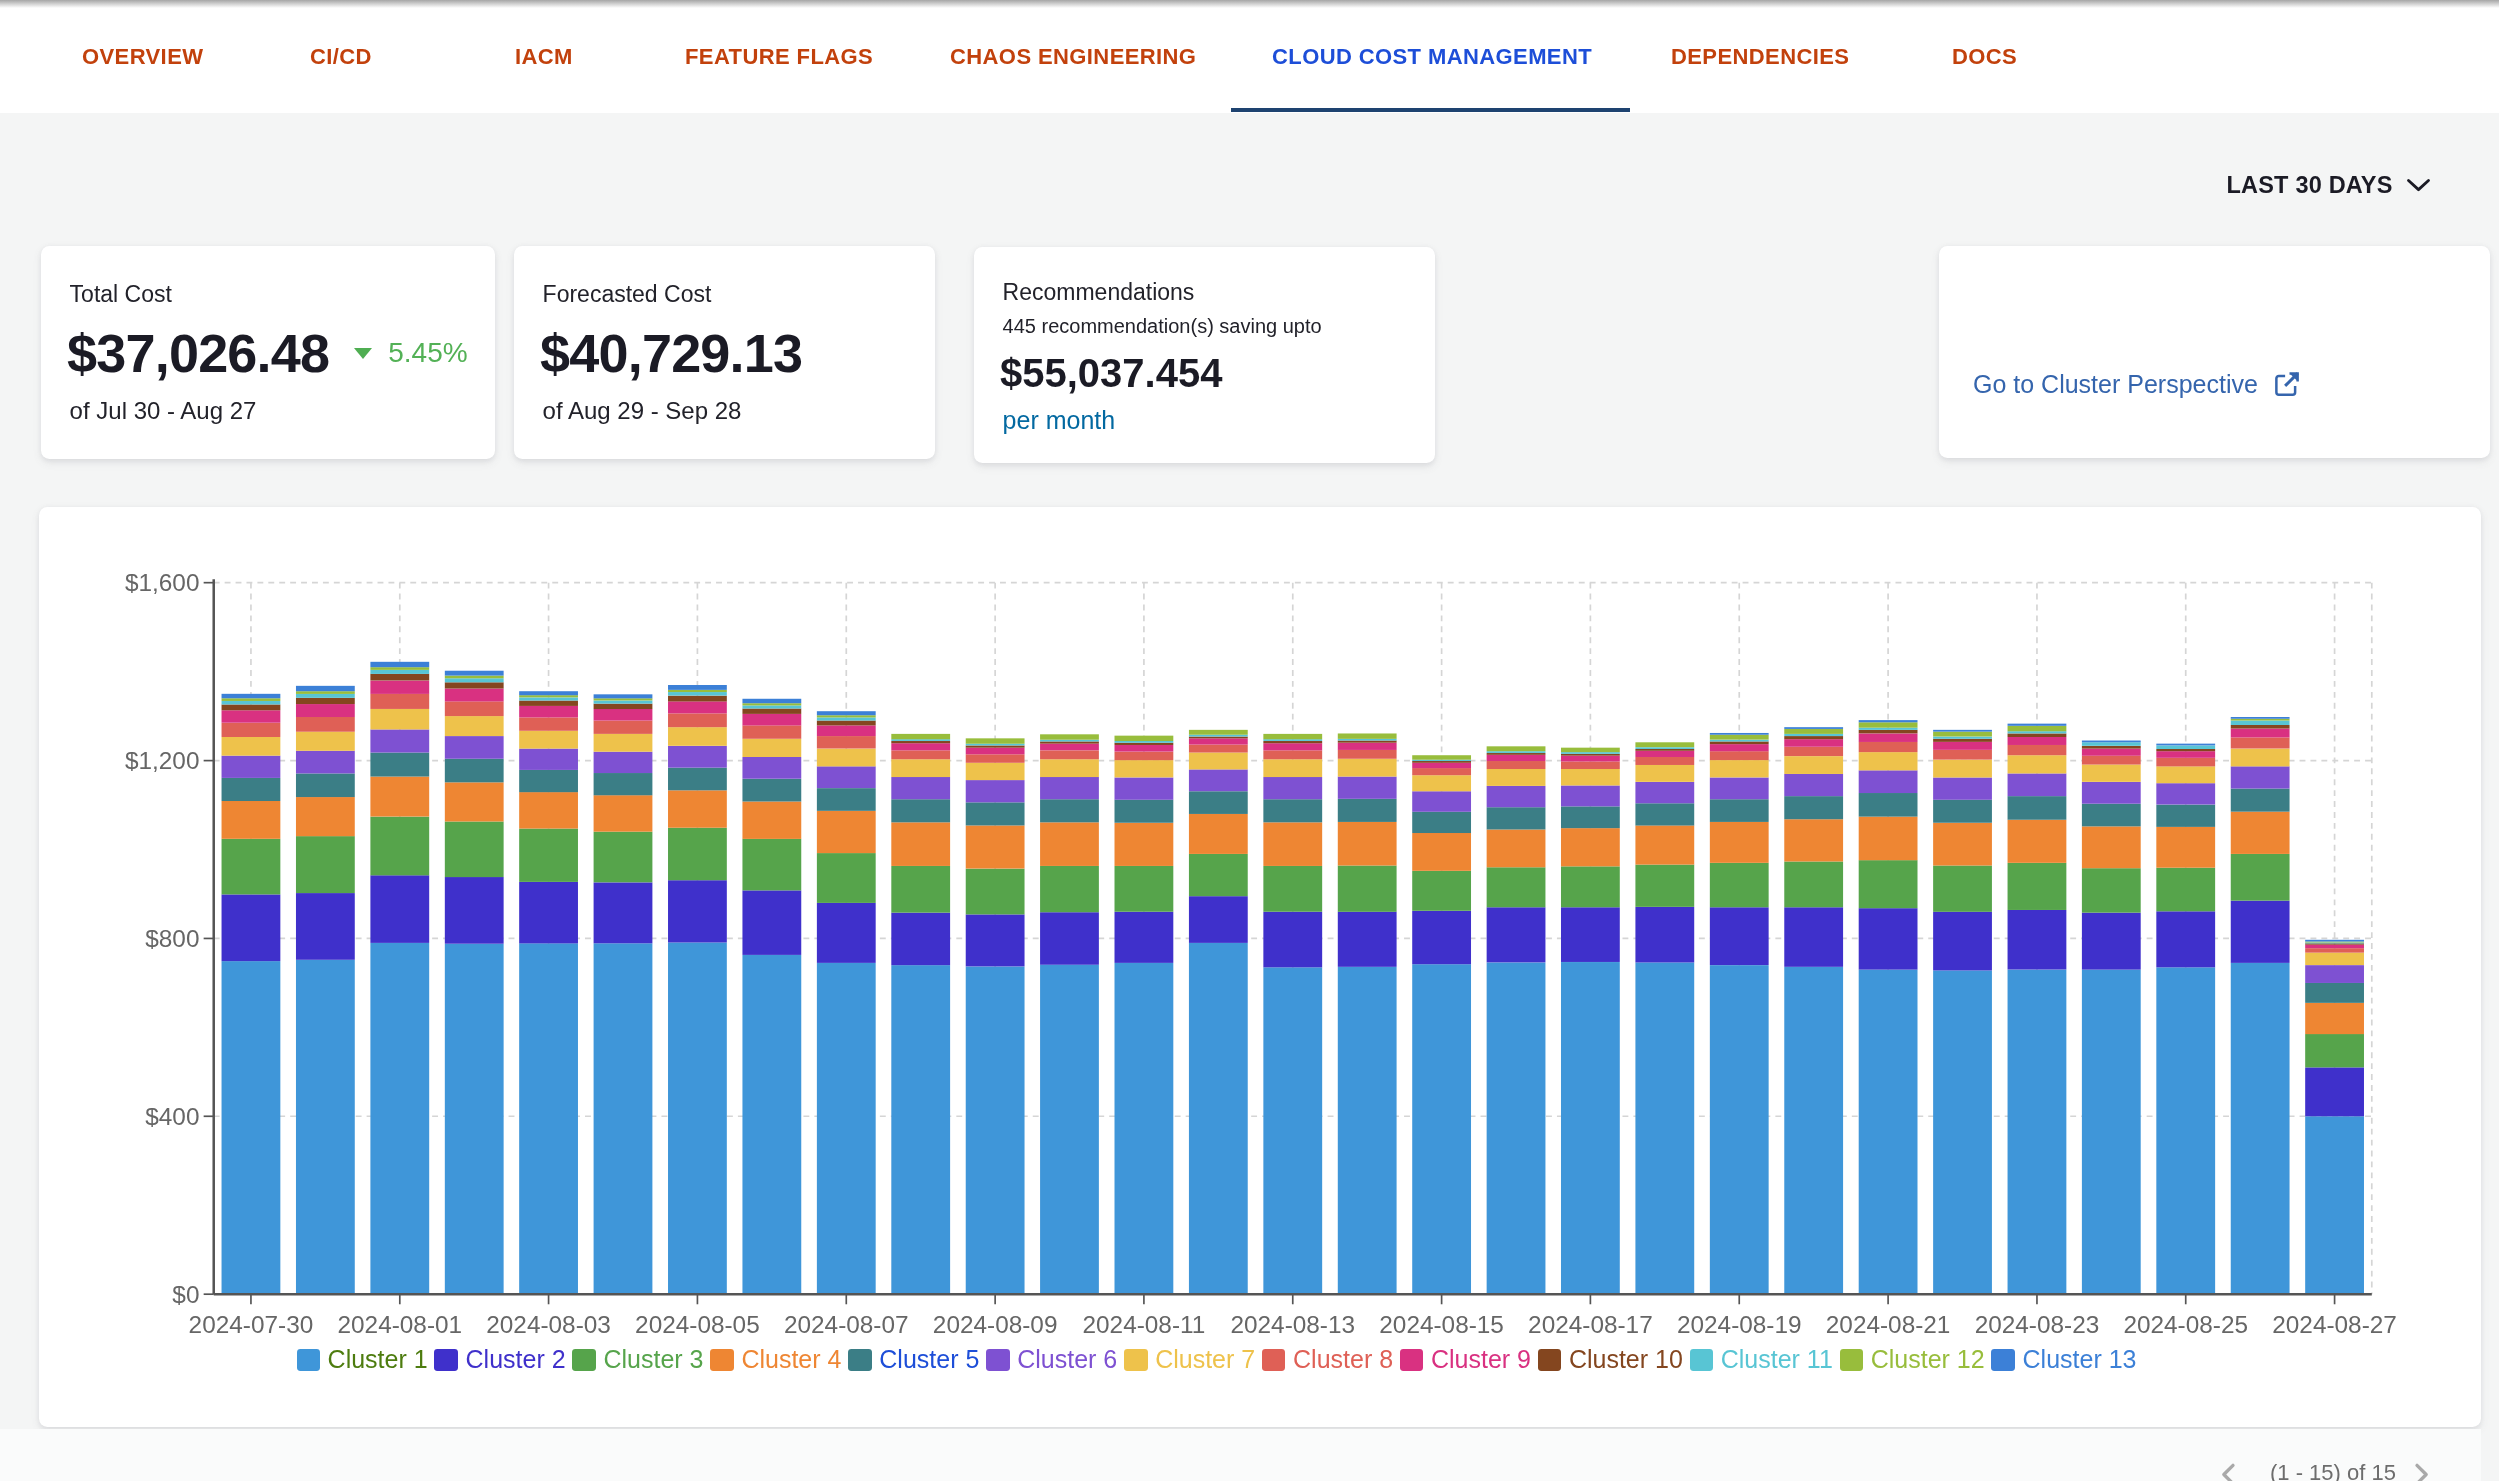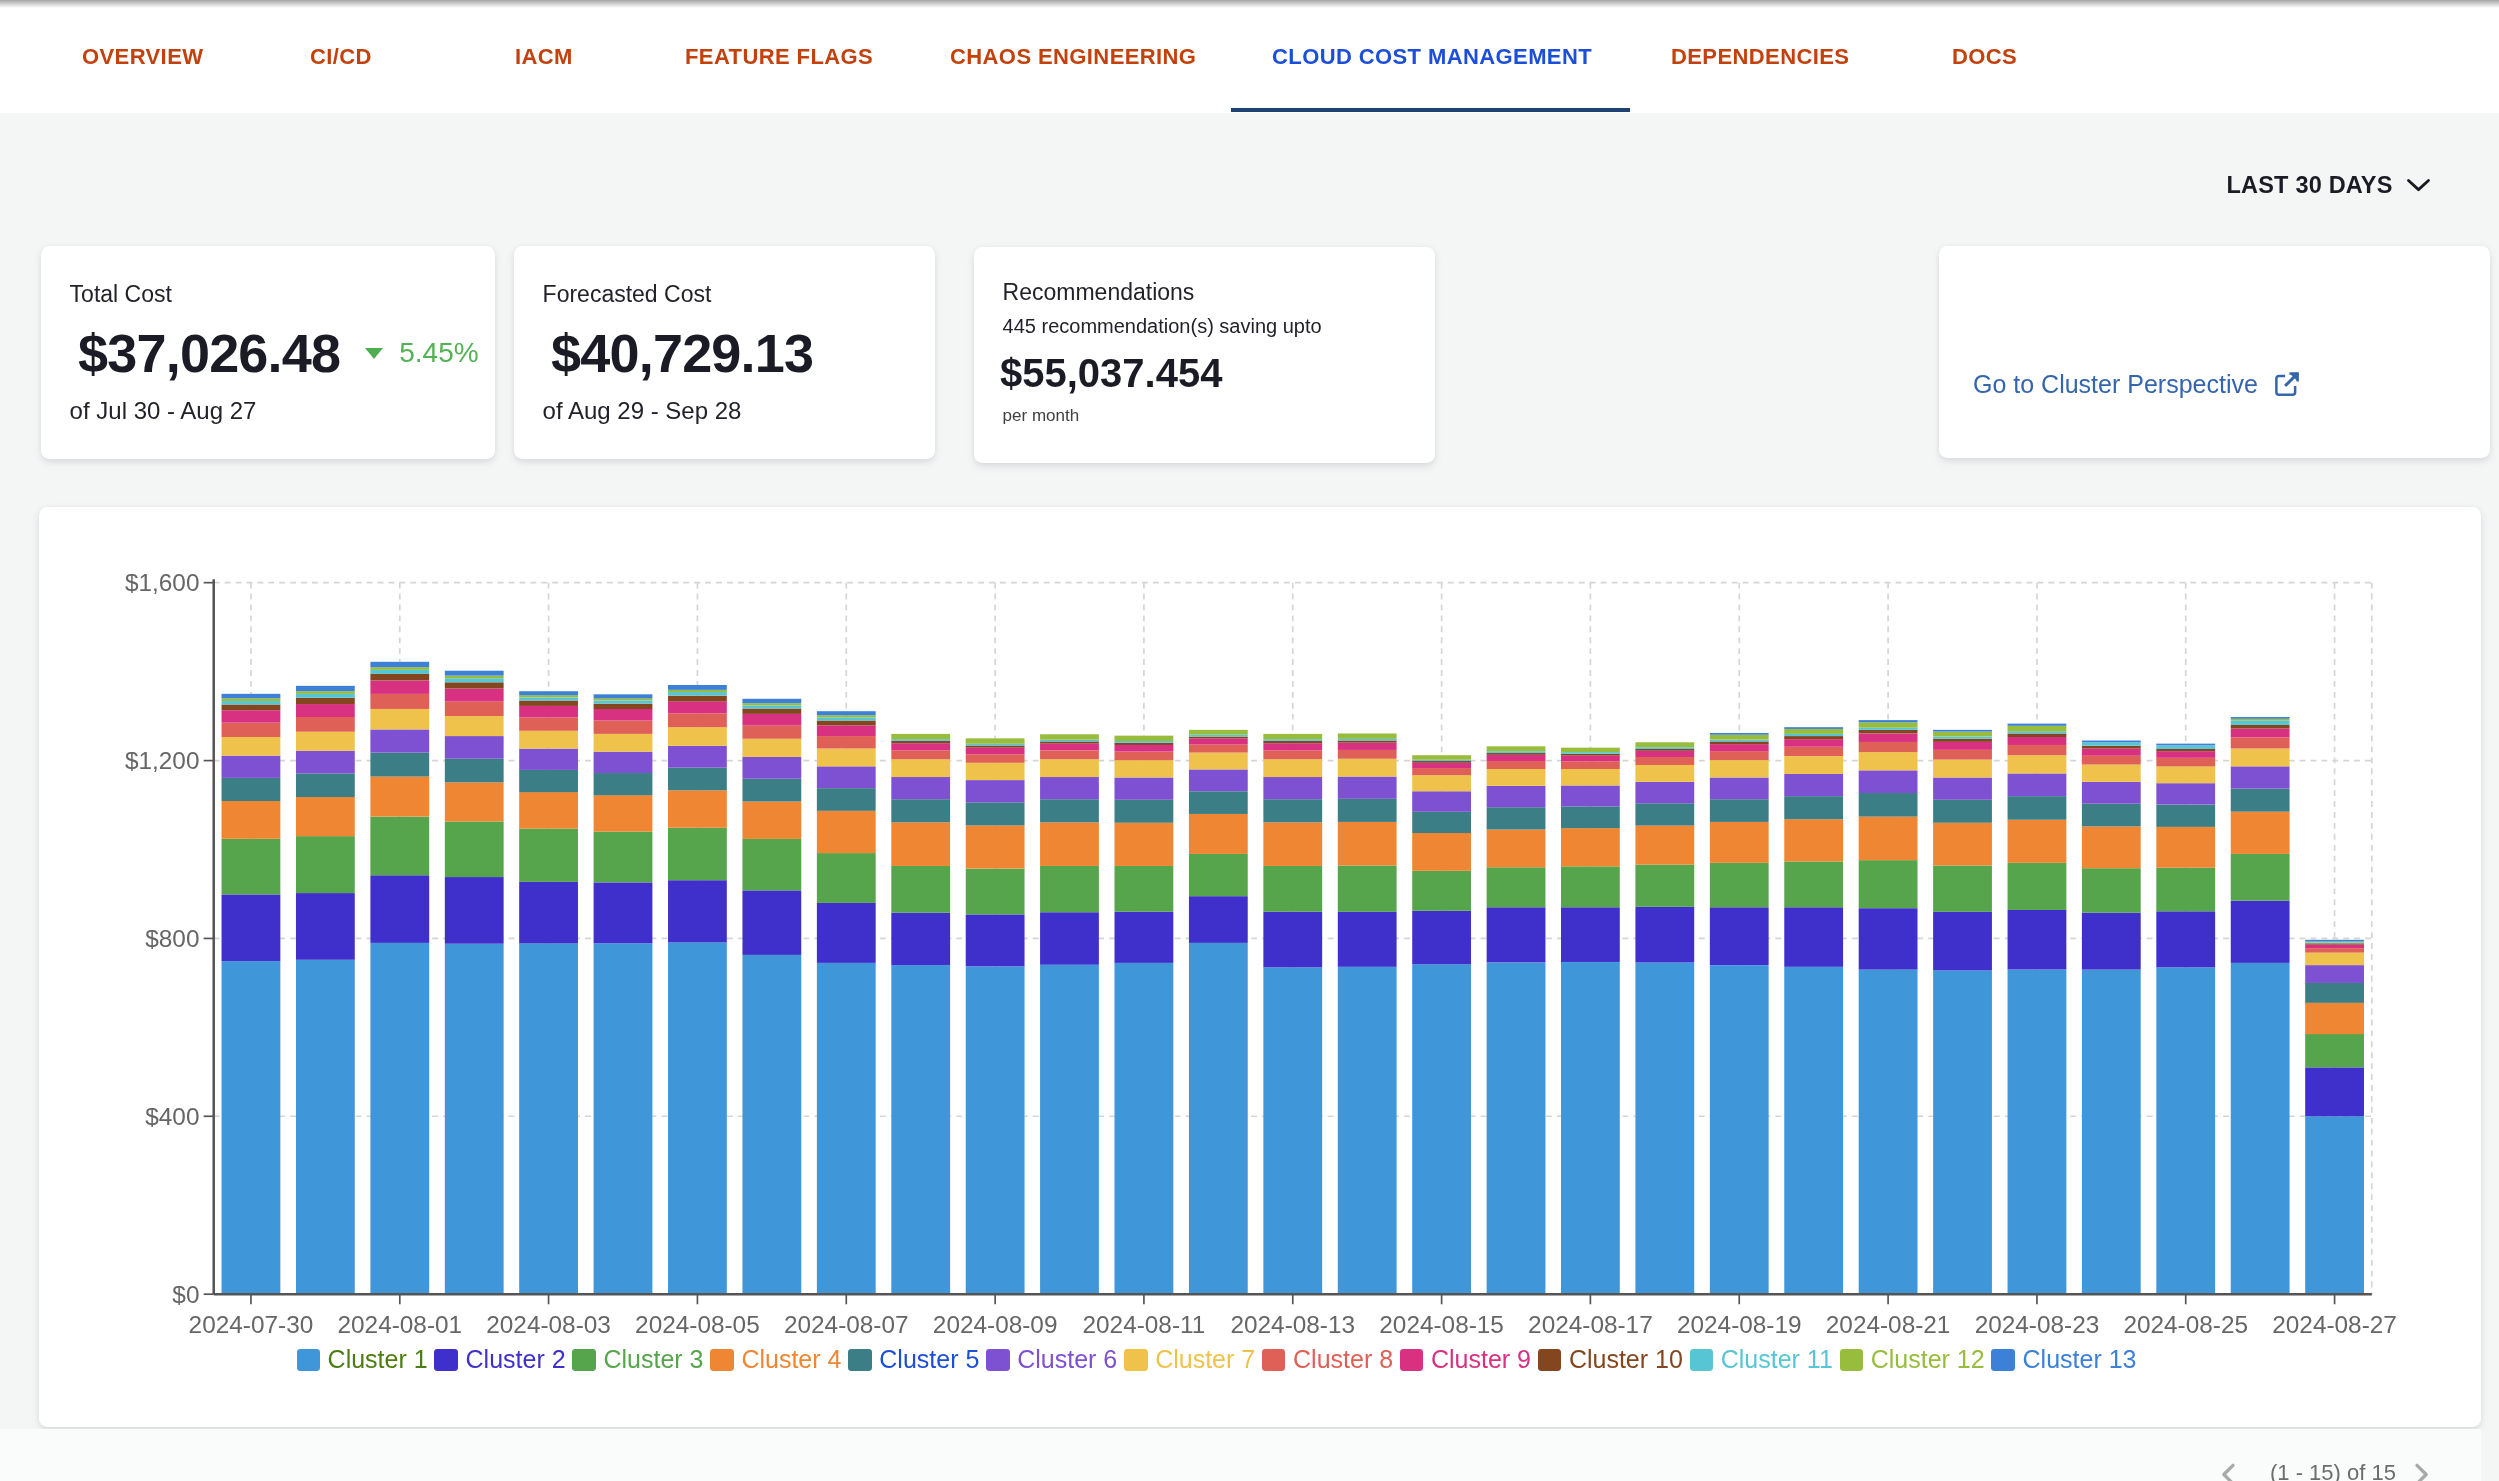--- a/index.html
+++ b/index.html
@@ -16,30 +16,30 @@
   align-items:center; font-size:23.5px; font-weight:600; letter-spacing:0.2px; color:#1b1b25;}
 .daterange svg { margin-left:13.4px; }
 .card { position:absolute; background:#fff; border-radius:8.4px;
   box-shadow:0 1.7px 5px rgba(40,41,61,.06), 0 3.4px 8.4px rgba(96,97,112,.10); }
 .c1 { left:41px;  top:246px; width:454px; height:213px; }
 .c2 { left:514px; top:246px; width:421px; height:213px; }
 .c3 { left:974px;top:247px; width:461px; height:216px; }
 .c4 { left:1939px;top:246px; width:551px; height:212px; }
 .ct  { position:absolute; left:28.6px; top:35px; font-size:23px; color:#22222a; }
 .ct3 { top:32px; }
-.amt { position:absolute; left:37px; top:76px; font-size:54px; font-weight:700;
+.amt { position:absolute; left:26px; top:76px; font-size:54px; font-weight:700;
   color:#1b1b25; letter-spacing:-0.8px; display:flex; align-items:center;}
 .pct { display:flex; align-items:center; margin-left:25px; }
 .tri { width:0; height:0; border-left:9.2px solid transparent; border-right:9.2px solid transparent;
   border-top:11px solid #4fae52; }
 .pcttext { font-size:28px; font-weight:400; letter-spacing:0; color:#53b156; margin-left:16px;}
 .sub { position:absolute; left:28.6px; top:151px; font-size:24px; color:#22222a; }
 .rsub { position:absolute; left:28.6px; top:68px; font-size:20px; color:#22222a; }
 .ramt { position:absolute; left:26px; top:104px; font-size:40px; font-weight:700; color:#1b1b25;}
-.rper { position:absolute; left:28.6px; top:159px; font-size:17px; color:#404040; }
+.rper { position:absolute; left:28.6px; top:159px; font-size:25px; color:#0369a1; }
 .want { position:absolute; left:34px; top:44px; font-size:34px; font-weight:700; color:#1b1b25;}
 .golink { position:absolute; left:34px; top:123px; display:flex; align-items:center;
   font-size:25px; color:#3565ad; }
 .golink svg { margin-left:14.3px; }
 .chartcard { left:39px; top:507px; width:2442px; height:920px; }
 .legend { position:absolute; left:0; top:838px; width:100%; padding-right:87px; display:flex;
   justify-content:center; align-items:center; }
 .li { display:flex; align-items:center; margin:0 3.4px; }
 .sw { width:23.5px; height:22px; border-radius:3.4px; display:inline-block; }
 .lt { font-size:25px; margin-left:7.6px; white-space:nowrap; }

